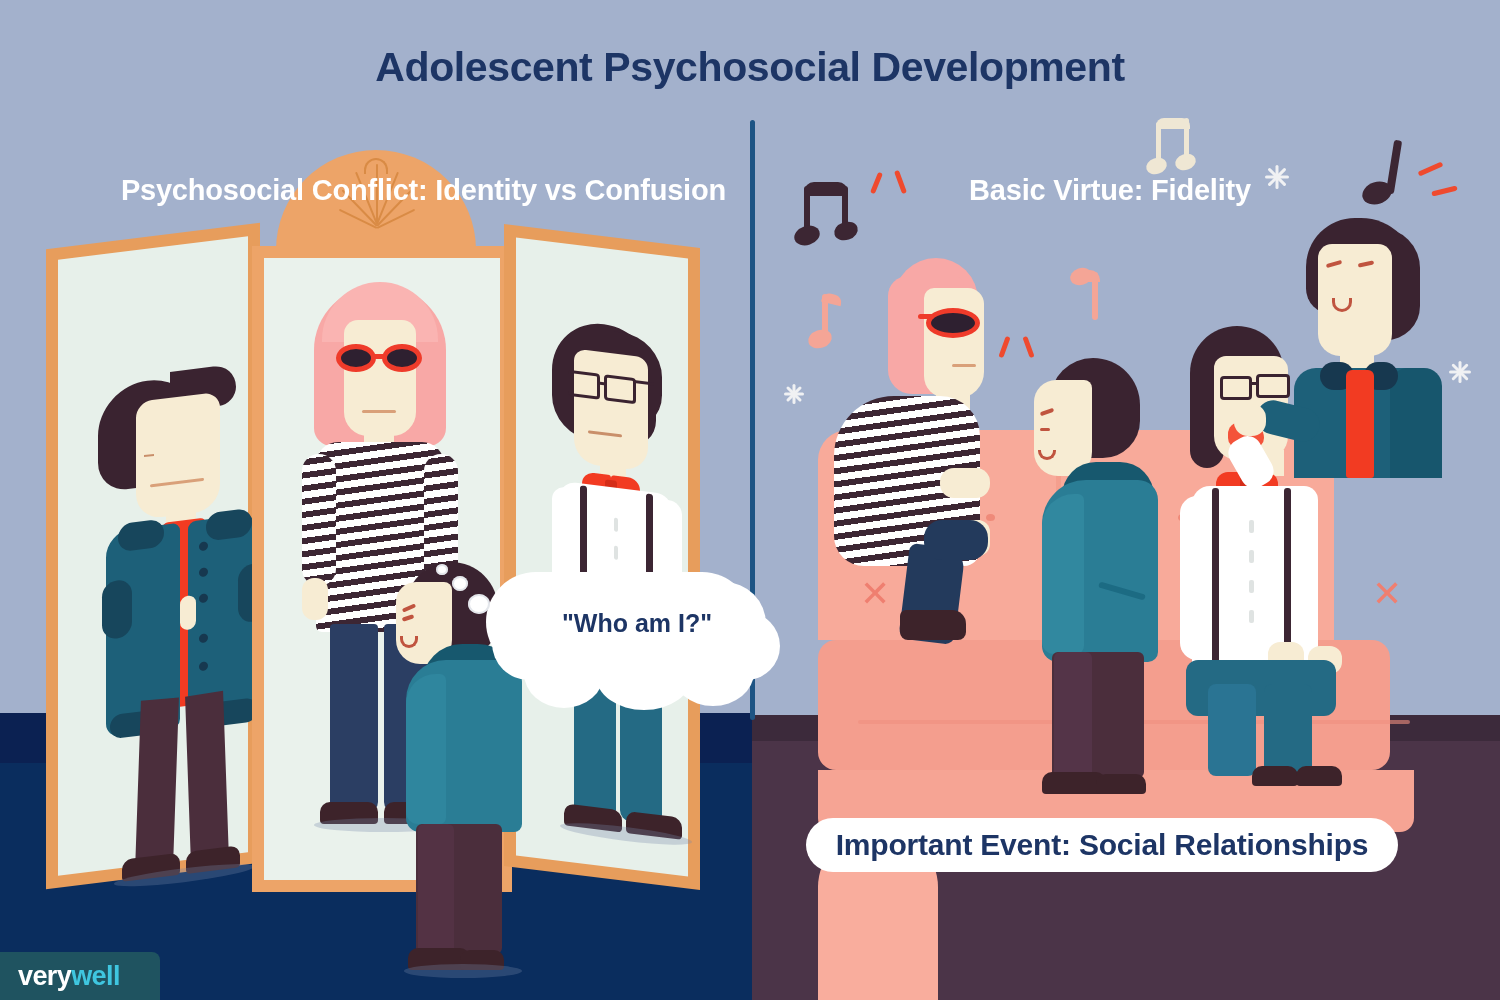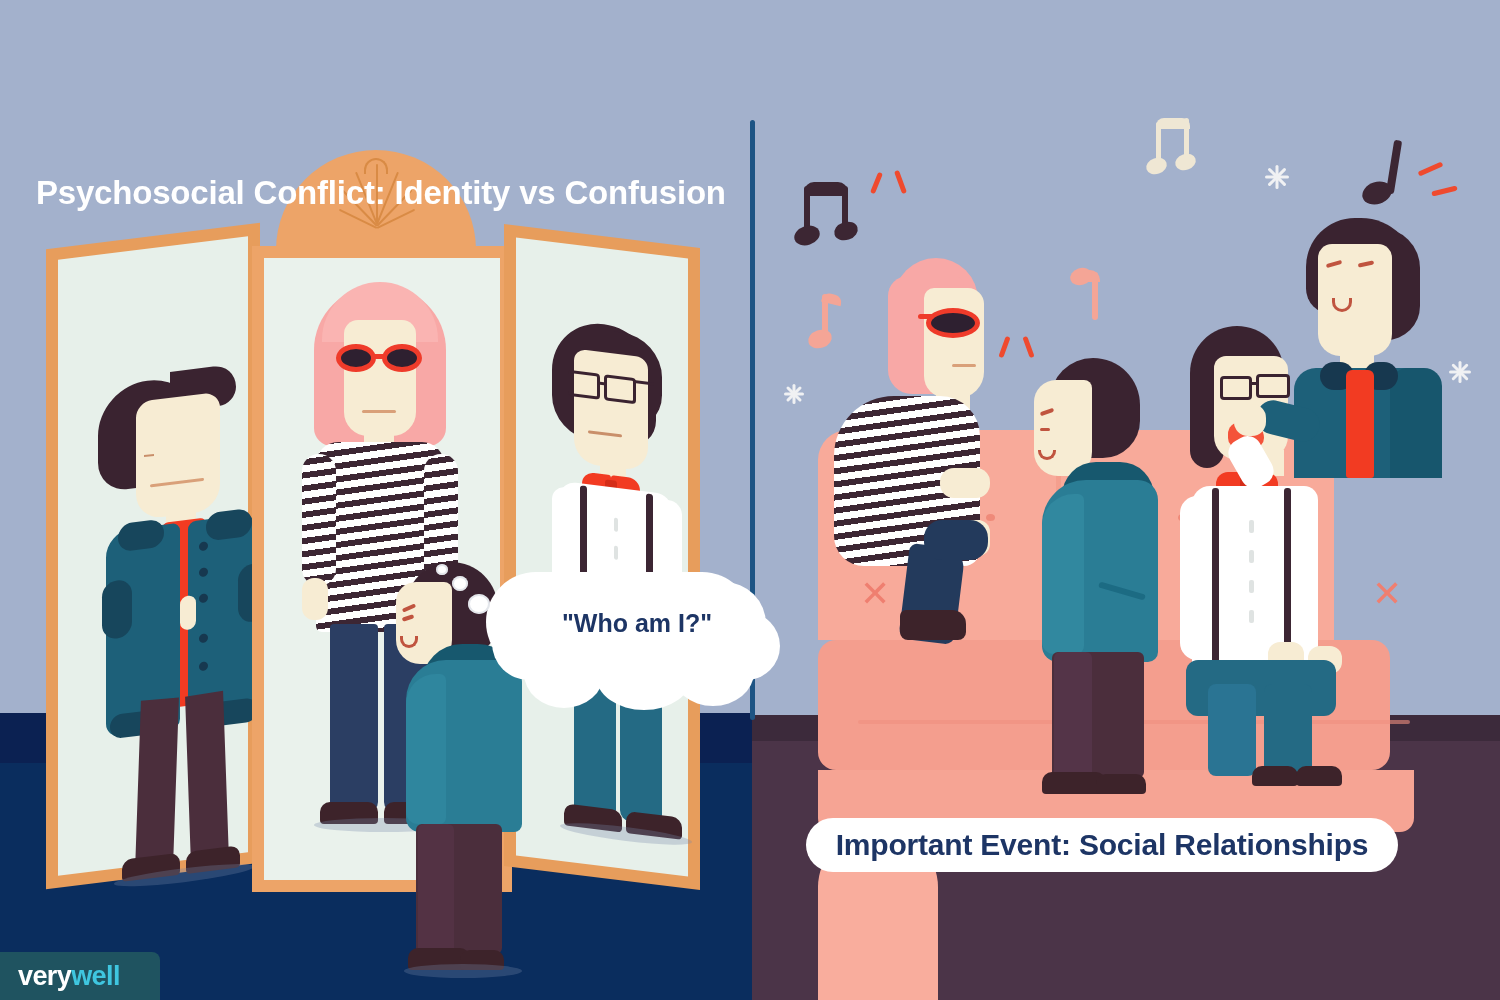--- a/index.html
+++ b/index.html
@@ -20,22 +20,22 @@
   #floor-right{left:752px;top:715px;width:748px;height:285px;background:#4b3448;}
   #floor-right-band{left:752px;top:715px;width:748px;height:26px;background:#3c2a3b;}
   #divider{left:750px;top:120px;width:5px;height:600px;background:#1d5484;border-radius:3px;}
 
   
   #title{
     left:0;top:44px;width:1500px;text-align:center;
     font-size:41px;font-weight:bold;color:#1d3565;letter-spacing:-0.4px;
   }
   #label-left{
-    left:36px;top:174px;width:690px;text-align:left;
-    font-size:33px;font-weight:bold;color:#ffffff;letter-spacing:-0.2px;
+    left:36px;top:174px;width:690px;text-align:right;
+    font-size:29px;font-weight:bold;color:#ffffff;letter-spacing:-0.2px;
   }
   #label-right{
     left:880px;top:174px;width:460px;text-align:center;
     font-size:29px;font-weight:bold;color:#ffffff;letter-spacing:-0.2px;
   }
 
   
   #mirror{left:38px;top:150px;width:660px;height:650px;}
 
   
@@ -144,20 +144,21 @@
 
 <div id="stage">
 
   <div class="abs" id="wall"></div>
   <div class="abs" id="floor-left"></div>
   <div class="abs" id="floor-left-band"></div>
   <div class="abs" id="floor-right"></div>
   <div class="abs" id="floor-right-band"></div>
   <div class="abs" id="divider"></div>
 
+  <div class="abs" id="title">Adolescent Psychosocial Development</div>
 
   <div class="abs" id="mirror">
 
     <div class="abs" id="arch">
       <div class="arch-ray" style="left:100px;top:14px;height:58px;transform:rotate(0deg);"></div>
       <div class="arch-ray" style="left:100px;top:18px;height:56px;transform:rotate(22deg);"></div>
       <div class="arch-ray" style="left:100px;top:18px;height:56px;transform:rotate(-22deg);"></div>
       <div class="arch-ray" style="left:100px;top:26px;height:50px;transform:rotate(44deg);"></div>
       <div class="arch-ray" style="left:100px;top:26px;height:50px;transform:rotate(-44deg);"></div>
       <div class="arch-ray" style="left:100px;top:36px;height:42px;transform:rotate(64deg);"></div>
@@ -370,20 +371,21 @@
     <i style="width:20px;height:3px;transform:translate(-50%,-50%) rotate(135deg);"></i>
   </div>
 
   <div class="dash" style="left:874px;top:172px;width:5px;height:22px;transform:rotate(22deg);"></div>
   <div class="dash" style="left:898px;top:170px;width:5px;height:24px;transform:rotate(-20deg);"></div>
   <div class="dash" style="left:1002px;top:336px;width:5px;height:22px;transform:rotate(20deg);"></div>
   <div class="dash" style="left:1026px;top:336px;width:5px;height:22px;transform:rotate(-20deg);"></div>
   <div class="dash" style="left:1428px;top:156px;width:5px;height:26px;transform:rotate(66deg);"></div>
   <div class="dash" style="left:1442px;top:178px;width:5px;height:26px;transform:rotate(76deg);"></div>
 
+  <div class="abs" id="label-right">Basic Virtue: Fidelity</div>
 
   <div class="abs" id="couch">
     <div id="couch-back"></div>
     <div id="couch-seat"></div>
     <div id="couch-base"></div>
     <div id="arm-l"></div>
 
     <div class="xmark" style="left:42px;top:146px;">✕</div>
     <div class="xmark" style="left:554px;top:146px;">✕</div>
     <div class="tuft" style="left:168px;top:84px;"></div>

